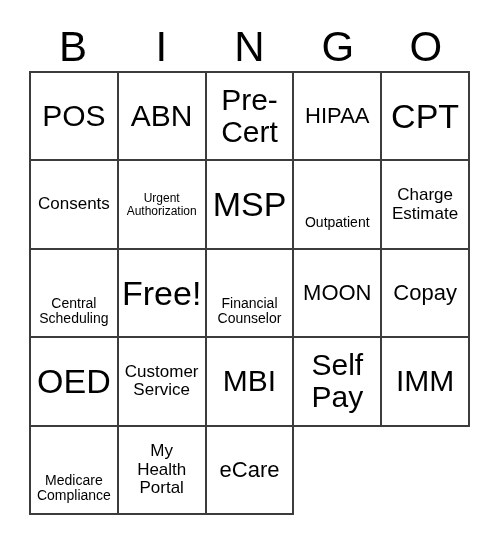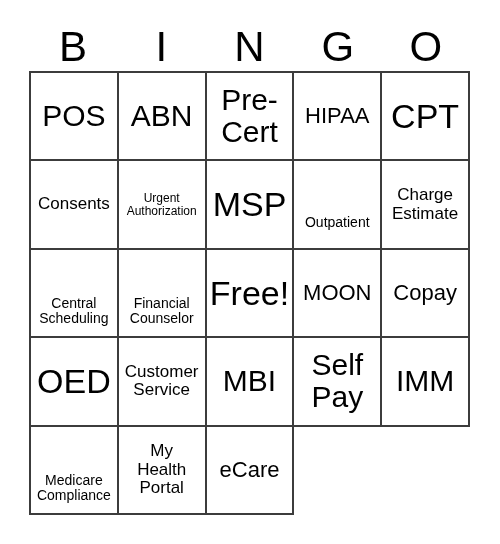--- a/index.html
+++ b/index.html
@@ -134,26 +134,26 @@
       </div>
 
     <div class="cell sz-sm">
         <span class="cell-text">Charge
 Estimate</span>
       </div>
     <div class="cell sz-xs">
         <span class="cell-text">Central
 Scheduling</span>
       </div>
+    <div class="cell sz-xxl">
+        <span class="cell-text">Free!</span>
+      </div>
     <div class="cell sz-xs">
         <span class="cell-text">Financial
 Counselor</span>
-      </div>
-    <div class="cell sz-xxl">
-        <span class="cell-text">Free!</span>
       </div>
     <div class="cell sz-md">
         <span class="cell-text">MOON</span>
       </div>
 
     <div class="cell sz-md">
         <span class="cell-text">Copay</span>
       </div>
     <div class="cell sz-xxl">
         <span class="cell-text">OED</span>

